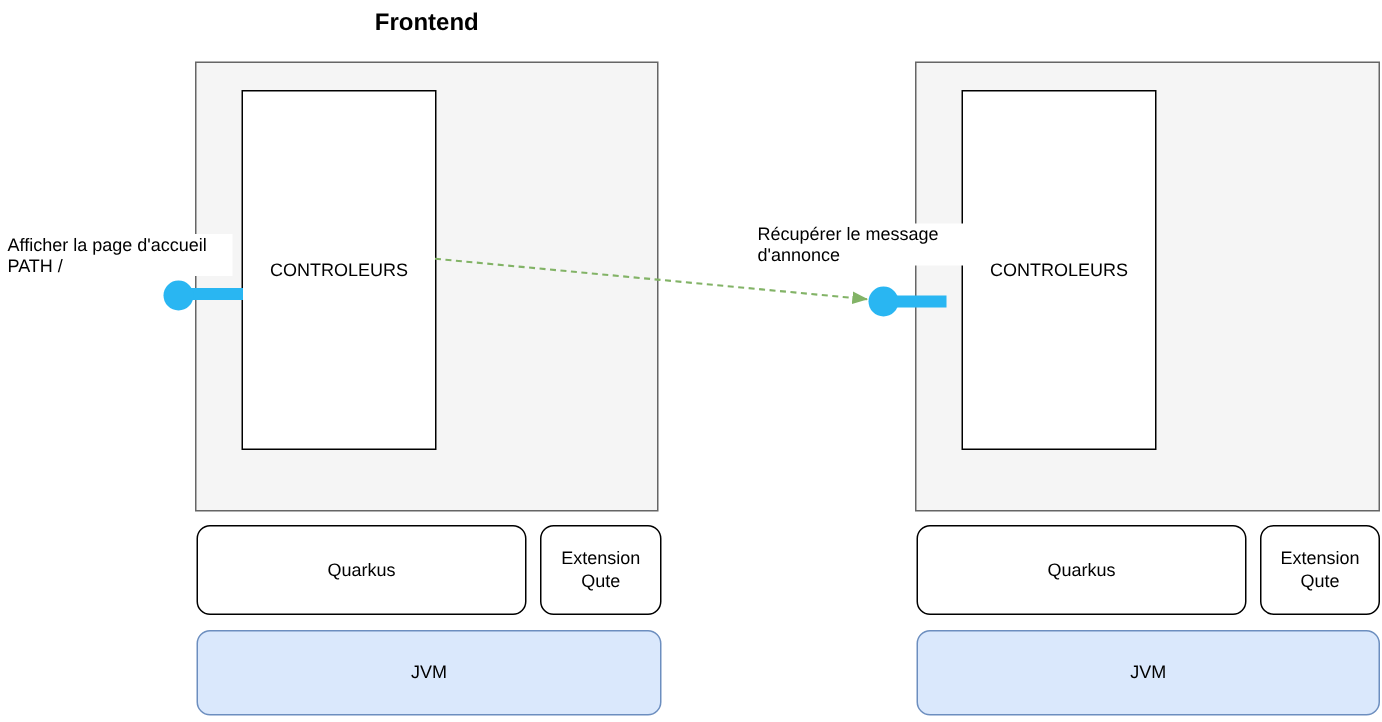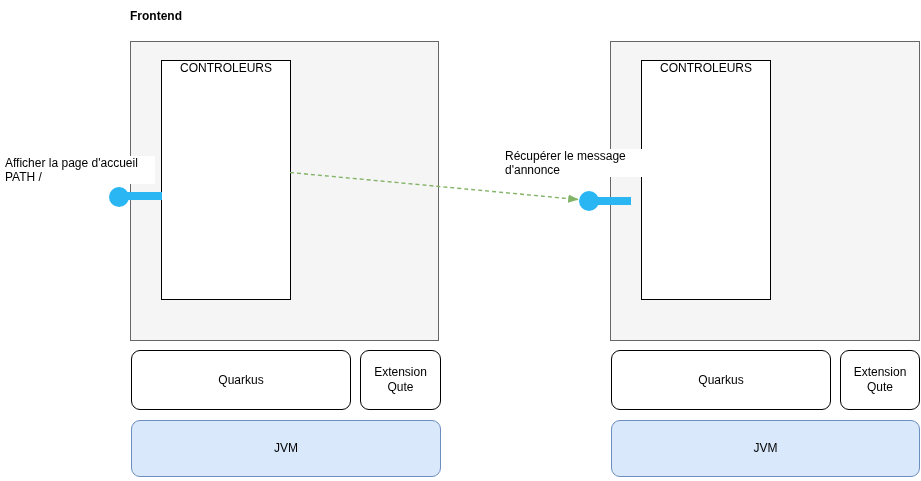--- a/index.html
+++ b/index.html
@@ -12,32 +12,32 @@
     --jvm-border:#6c8ebf;
   }
   html,body{margin:0;padding:0;background:#ffffff;}
   .canvas{
     position:relative;width:921px;height:481px;background:#ffffff;
     font-family:"Liberation Sans","DejaVu Sans",sans-serif;
     color:#000;overflow:hidden;
   }
   .group-title{
     position:absolute;top:8px;height:16px;
-    font-size:12px;font-weight:bold;text-align:left;line-height:16px;
+    font-size:16px;font-weight:bold;text-align:center;line-height:16px;
     z-index:2;
   }
   .panel{
     position:absolute;box-sizing:border-box;
     background:var(--panel-fill);border:1px solid var(--panel-border);
     z-index:1;
   }
   .controllers-box{
     position:absolute;box-sizing:border-box;
     background:#ffffff;border:1px solid var(--box-border);
-    display:flex;justify-content:center;
+    display:flex;align-items:center;justify-content:center;
     font-size:12px;z-index:2;
   }
   .rounded-box{
     position:absolute;box-sizing:border-box;
     background:#ffffff;border:1px solid var(--box-border);border-radius:9px;
     display:flex;align-items:center;justify-content:center;
     font-size:12px;text-align:center;line-height:15px;z-index:2;
     padding:0 2px;
   }
   .jvm-box{

